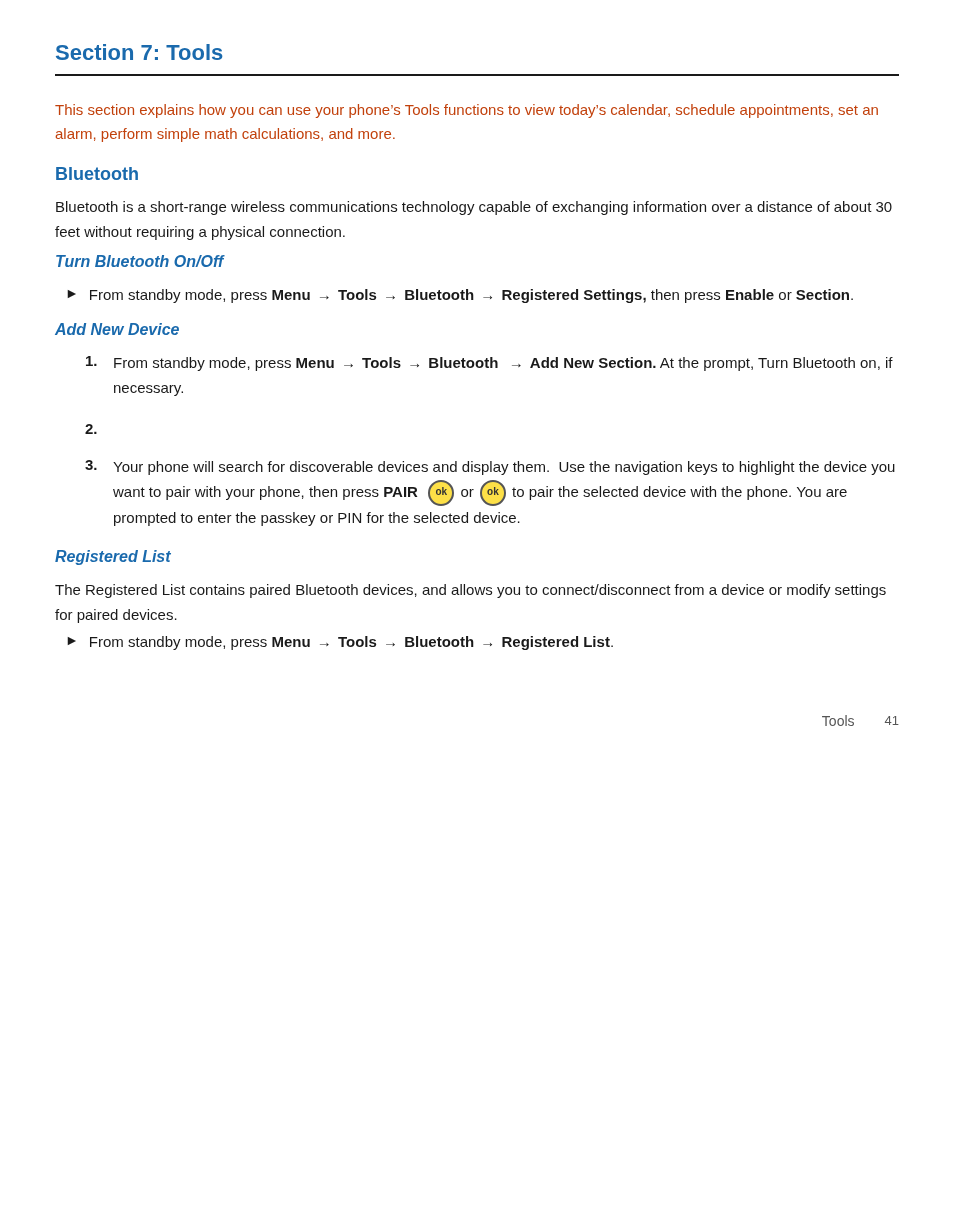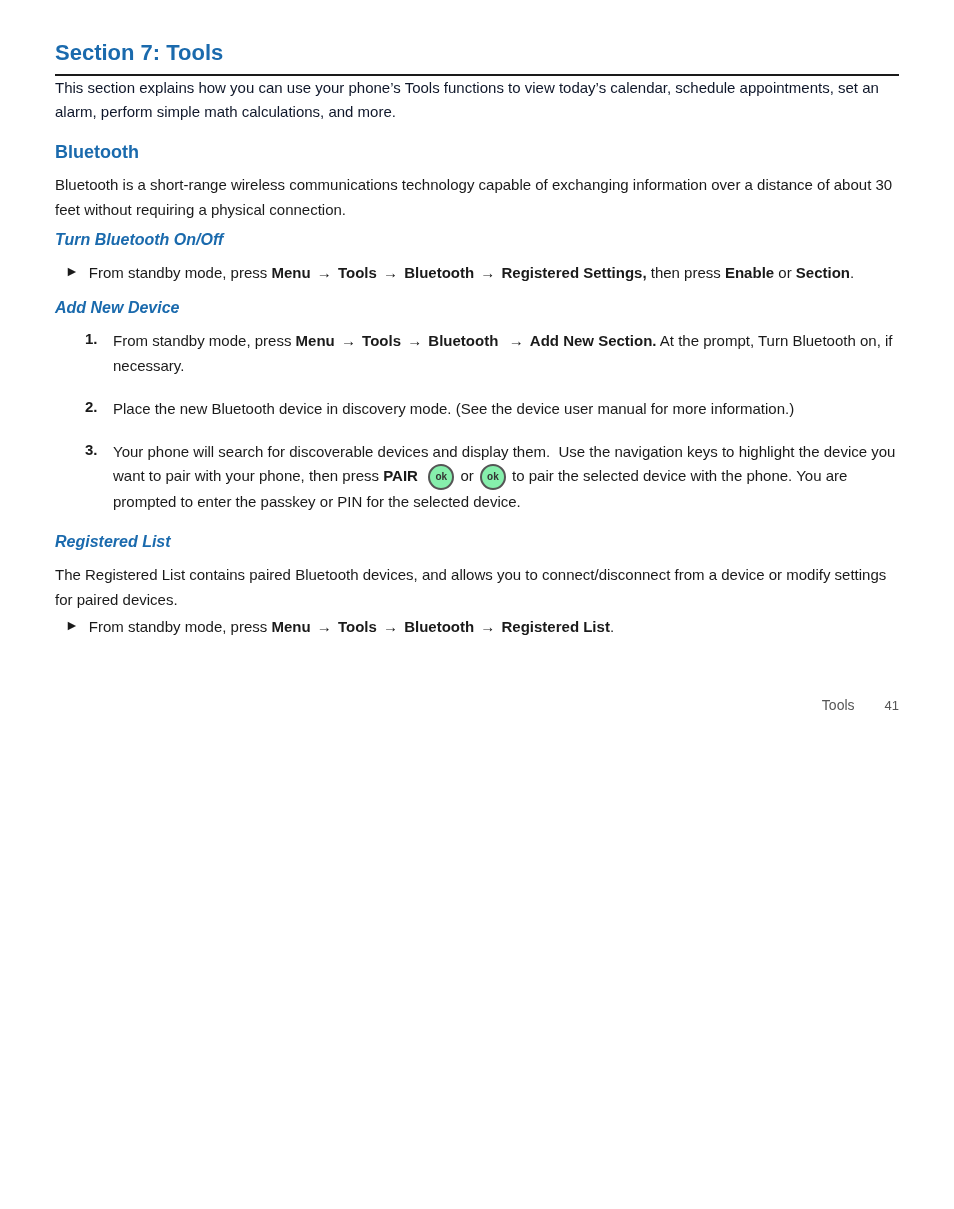--- a/index.html
+++ b/index.html
@@ -13,27 +13,28 @@
       padding: 40px 55px 40px 55px;
     }
 
     .page-title {
       font-size: 22px;
       font-weight: bold;
       color: #1a6aad;
       font-family: Arial, Helvetica, sans-serif;
       padding-bottom: 8px;
       border-bottom: 2px solid #1a1a1a;
+      margin-bottom: 22px;
     }
 
     .intro-text {
       font-size: 15px;
       line-height: 1.6;
       margin-bottom: 18px;
-      color: #0f172a;
+      color: #c2410c;
     }
 
     .section-heading {
       font-size: 18px;
       font-weight: bold;
       color: #1a6aad;
       margin-bottom: 10px;
       margin-top: 4px;
     }
 
@@ -108,21 +109,21 @@
       justify-content: center;
       border: 2px solid #555;
       border-radius: 50%;
       width: 26px;
       height: 26px;
       font-size: 10px;
       font-weight: bold;
       color: #333;
       vertical-align: middle;
       margin: 0 2px;
-      background: #86efac;
+      background: #fde047;
     }
 
     .ok-btn-inner {
       font-size: 10px;
       font-weight: bold;
     }
 
     .page-footer {
       display: flex;
       justify-content: flex-end;
@@ -181,23 +182,20 @@
 
   <li class="numbered-item">
     <span class="num-label">1.</span>
     <span class="num-text">
       From standby mode, press <strong>Menu</strong> <span class="arrow-sym">→</span> <strong>Tools</strong> <span class="arrow-sym">→</span> <strong>Bluetooth</strong> &nbsp;<span class="arrow-sym">→</span> <strong>Add New Section.</strong> At the prompt, Turn Bluetooth on, if necessary.
     </span>
   </li>
 
   <li class="numbered-item">
     <span class="num-label">2.</span>
-    <span class="num-text">
-      Place the new Bluetooth device in discovery mode. (See the device user manual for more information.)
-    </span>
   </li>
 
   <li class="numbered-item">
     <span class="num-label">3.</span>
     <span class="num-text">
       Your phone will search for discoverable devices and display them.&nbsp; Use the navigation keys to highlight the device you want to pair with your phone, then press <strong>PAIR</strong>&nbsp;
       <span class="ok-btn">
           <span class="ok-btn-inner">ok</span>
         </span>
       or

